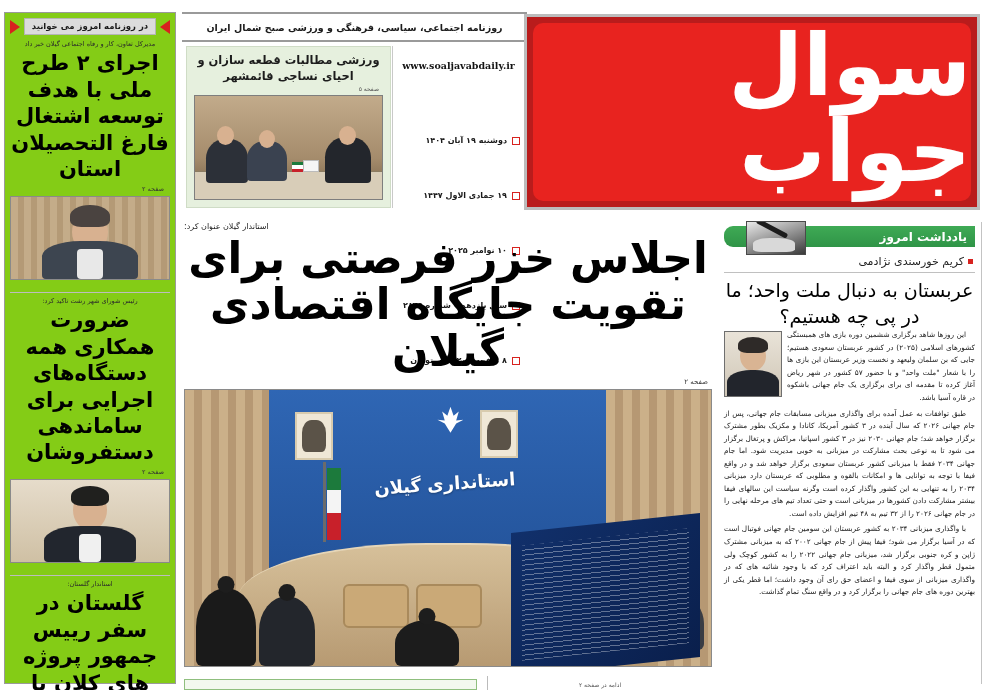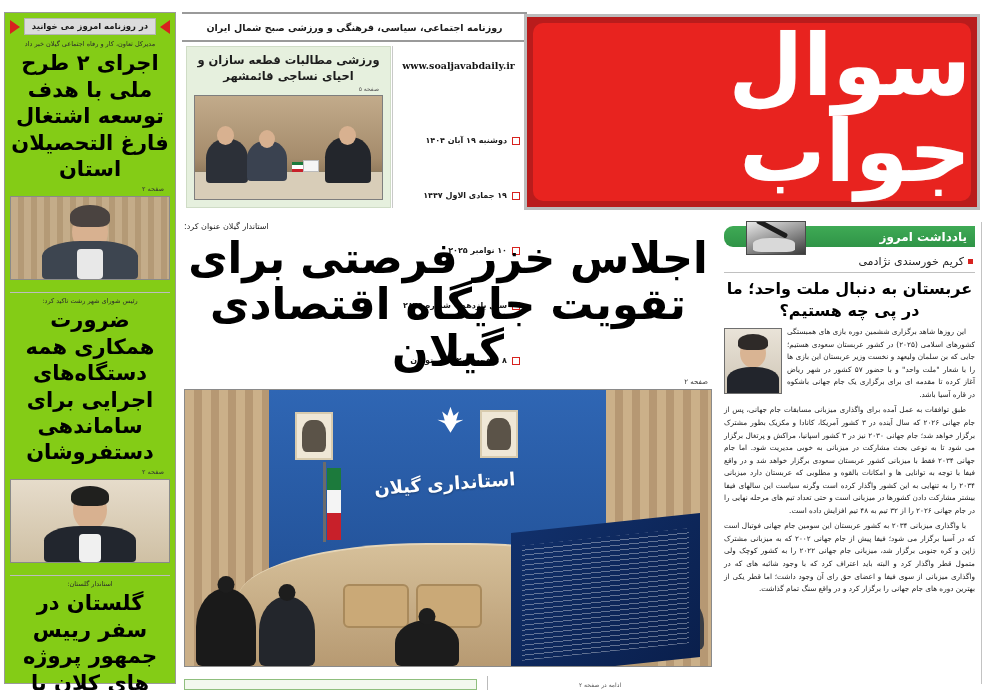--- a/index.html
+++ b/index.html
@@ -154,21 +154,21 @@
     border:1px solid #4a4a4a;overflow:hidden;
   }
   .note-pen:before{content:"";position:absolute;left:8px;top:4px;width:34px;height:5px;
     background:#1c1c1c;transform:rotate(28deg);border-radius:2px;}
   .note-pen:after{content:"";position:absolute;left:6px;bottom:2px;width:42px;height:14px;
     background:#d9d9d9;border-radius:40% 40% 20% 20%;}
   .note-author{display:flex;align-items:center;justify-content:flex-start;gap:4px;margin:0 2px 4px 0;}
   .note-author .dot{width:5px;height:5px;background:#d7221f;flex:0 0 auto;}
   .note-author span{font-size:11px;color:#222;}
   .note-rule{height:1px;background:#c0c0c0;margin:2px 0 5px;}
-  .note-title{font-size:16px;font-weight:bold;color:#000;text-align:center;line-height:1.35;margin-bottom:5px;}
+  .note-title{font-size:19px;font-weight:normal;color:#000;text-align:center;line-height:1.35;}
   .note-body{font-size:7.3px;color:#1a1a1a;line-height:1.72;text-align:justify;}
   .note-body p{margin:0 0 3px;text-indent:9px;}
   .note-portrait{
     float:left;width:56px;height:64px;margin:2px 5px 3px 0;
     border:1px solid #6f6f6f;background:linear-gradient(180deg,#e9e3d8 0%,#cfc6b6 100%);
     position:relative;overflow:hidden;
   }
   .note-portrait .h{position:absolute;left:50%;top:9px;transform:translateX(-50%);
     width:26px;height:30px;border-radius:50%;background:#d9b493;}
   .note-portrait .hair{position:absolute;left:50%;top:5px;transform:translateX(-50%);

